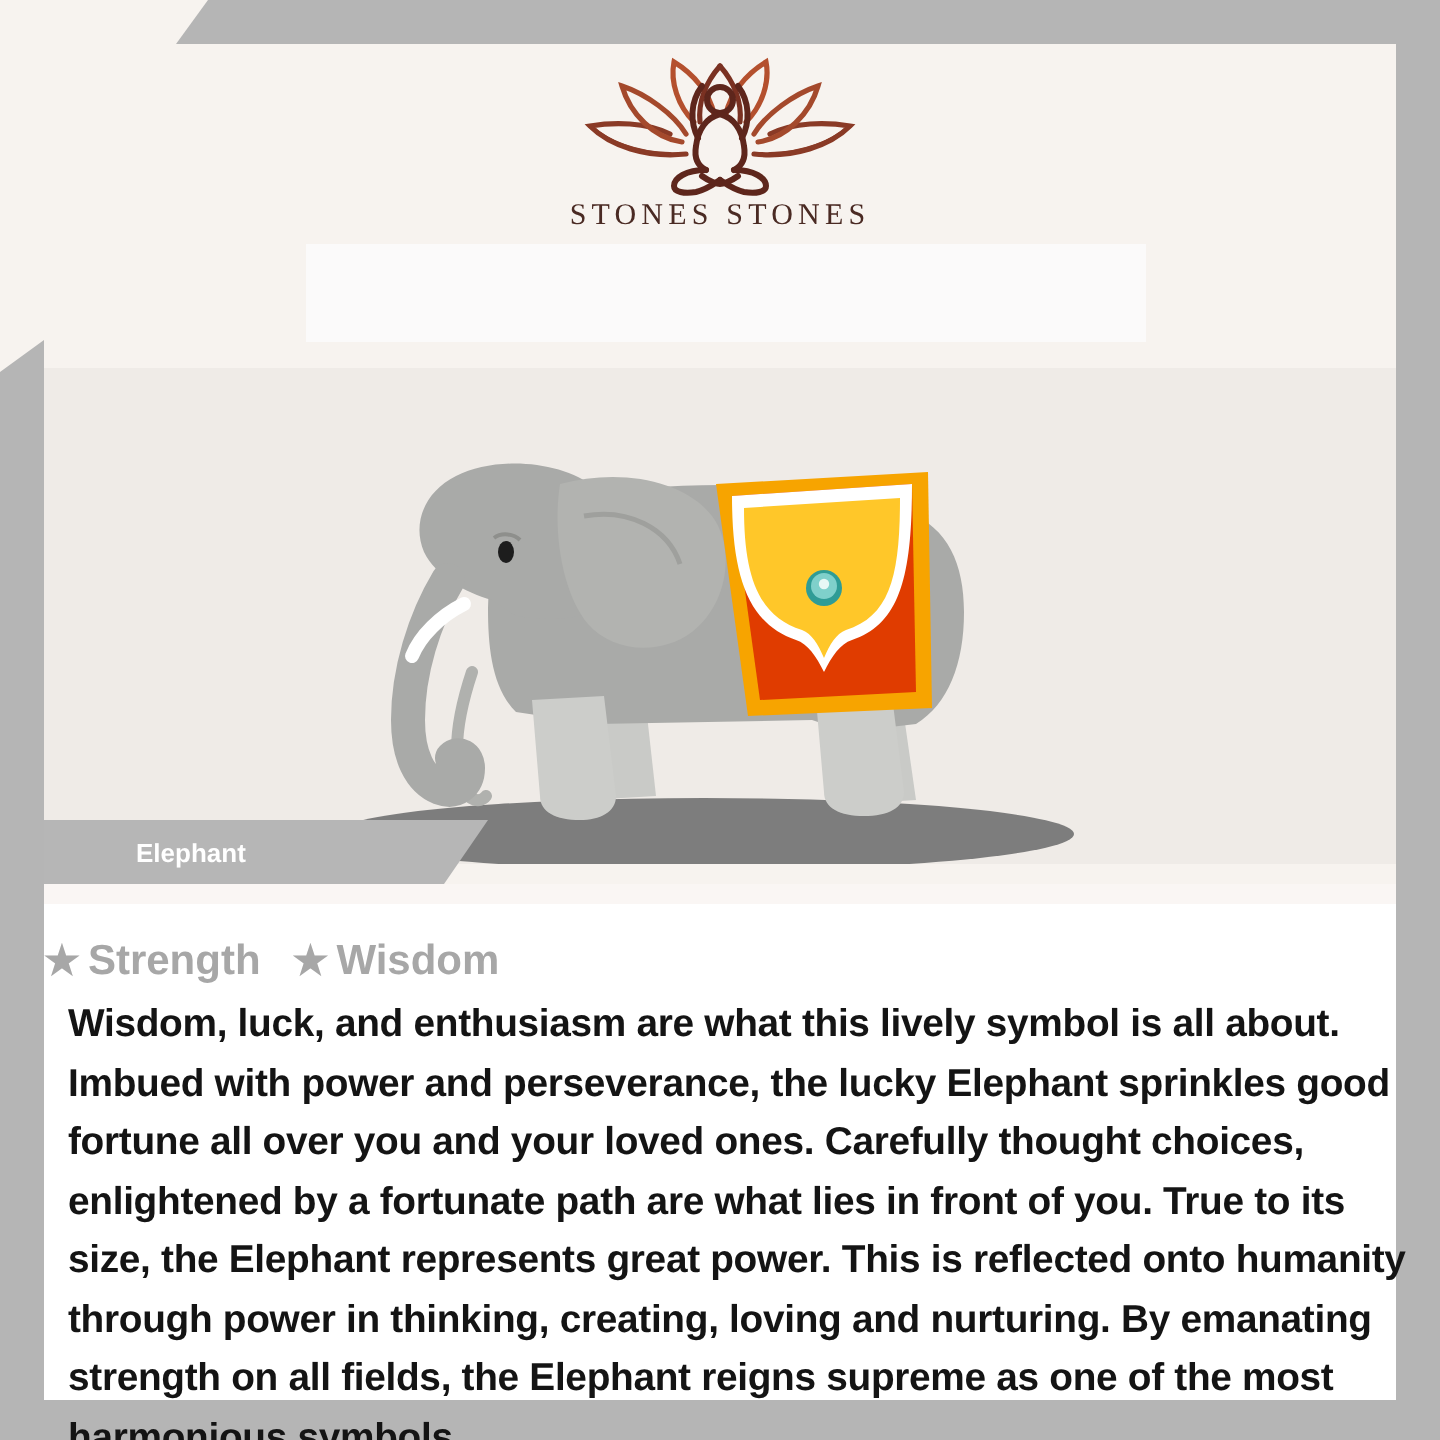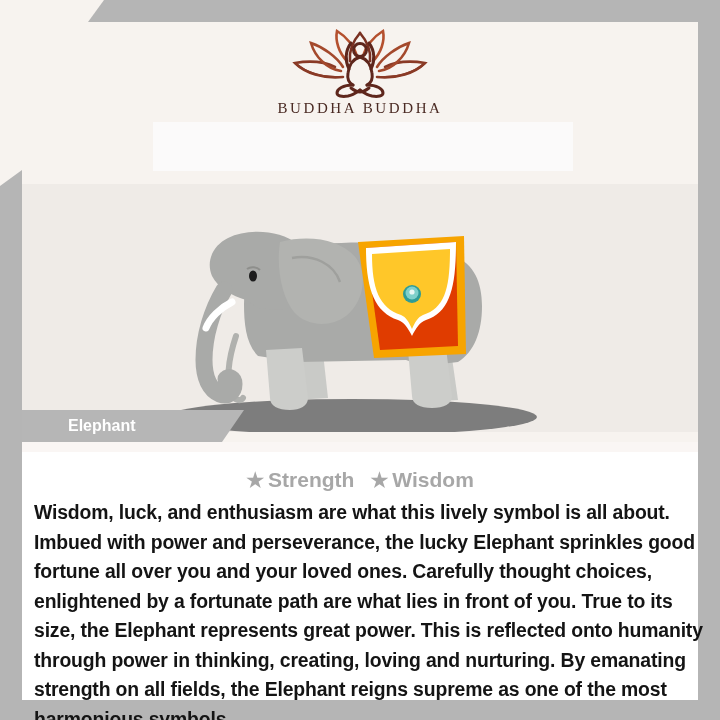--- a/index.html
+++ b/index.html
@@ -39,26 +39,26 @@
   
   .scene{position:absolute;left:0;top:162px;width:676px;height:248px;background:#efebe7;}
   .scene svg{position:absolute;left:0;top:0;}
 
   
   .ribbon{position:absolute;left:0;top:388px;width:676px;height:32px;}
   .ribbon-body{position:absolute;left:0;top:0;width:200px;height:32px;background:#b6b6b6;}
   .ribbon-tail{position:absolute;left:200px;top:0;width:0;height:0;
       border-top:32px solid #b6b6b6;border-right:22px solid transparent;}
   .ribbon-label{position:absolute;left:46px;top:0;height:32px;display:flex;align-items:center;
-      font-size:16px;font-weight:bold;color:#ffffff;}
+      font-size:13px;font-weight:bold;color:#ffffff;}
 
   
   .panel{position:absolute;left:0;top:420px;width:676px;height:258px;background:#ffffff;}
   .panel-top-tint{position:absolute;left:0;top:0;width:676px;height:10px;background:#faf6f4;}
-  .traits{position:absolute;left:0;top:26px;width:676px;text-align:center;
+  .traits{position:absolute;left:0;top:26px;width:676px;text-align:left;
      font-size:21px;font-weight:bold;color:#a7a7a7;white-space:nowrap;}
   .traits .star{font-size:20px;color:#a7a7a7;margin-right:4px;}
   .traits .gap{display:inline-block;width:16px;}
   .body-copy{position:absolute;left:12px;top:56px;width:672px;
      font-size:19.4px;line-height:29.5px;color:#141414;font-weight:700;
      letter-spacing:-.15px;}
 </style>
 </head>
 <body>
 
@@ -103,21 +103,21 @@
             <path d="M75 32 C82 34 86 40 87 48 C88 54 86 58 82 60"></path>
             <path d="M68 60 C58 60 52 64 52 68 C52 71 57 72 63 71 C68 70 72 67 75 65"></path>
             <path d="M82 60 C92 60 98 64 98 68 C98 71 93 72 87 71 C82 70 78 67 75 65"></path>
             <path d="M66 63 C70 66 74 67 75 67 C76 67 80 66 84 63"></path>
             <path d="M64 44 C60 36 60 26 66 18"></path>
             <path d="M86 44 C90 36 90 26 84 18"></path>
           </g>
         </svg>
       </div>
 
-      <div class="brand">BUDDHA BUDDHA</div>
+      <div class="brand">STONES STONES</div>
 
       <div class="title-band"></div>
     </div>
 
     <div class="scene">
       <svg width="676" height="248" viewBox="0 0 676 248">
 
         <ellipse cx="330" cy="233" rx="185" ry="18" fill="#7d7d7d"></ellipse>
 
         <path d="M398 160 L428 160 L436 216 L404 218 Z" fill="#c9cac7"></path>

